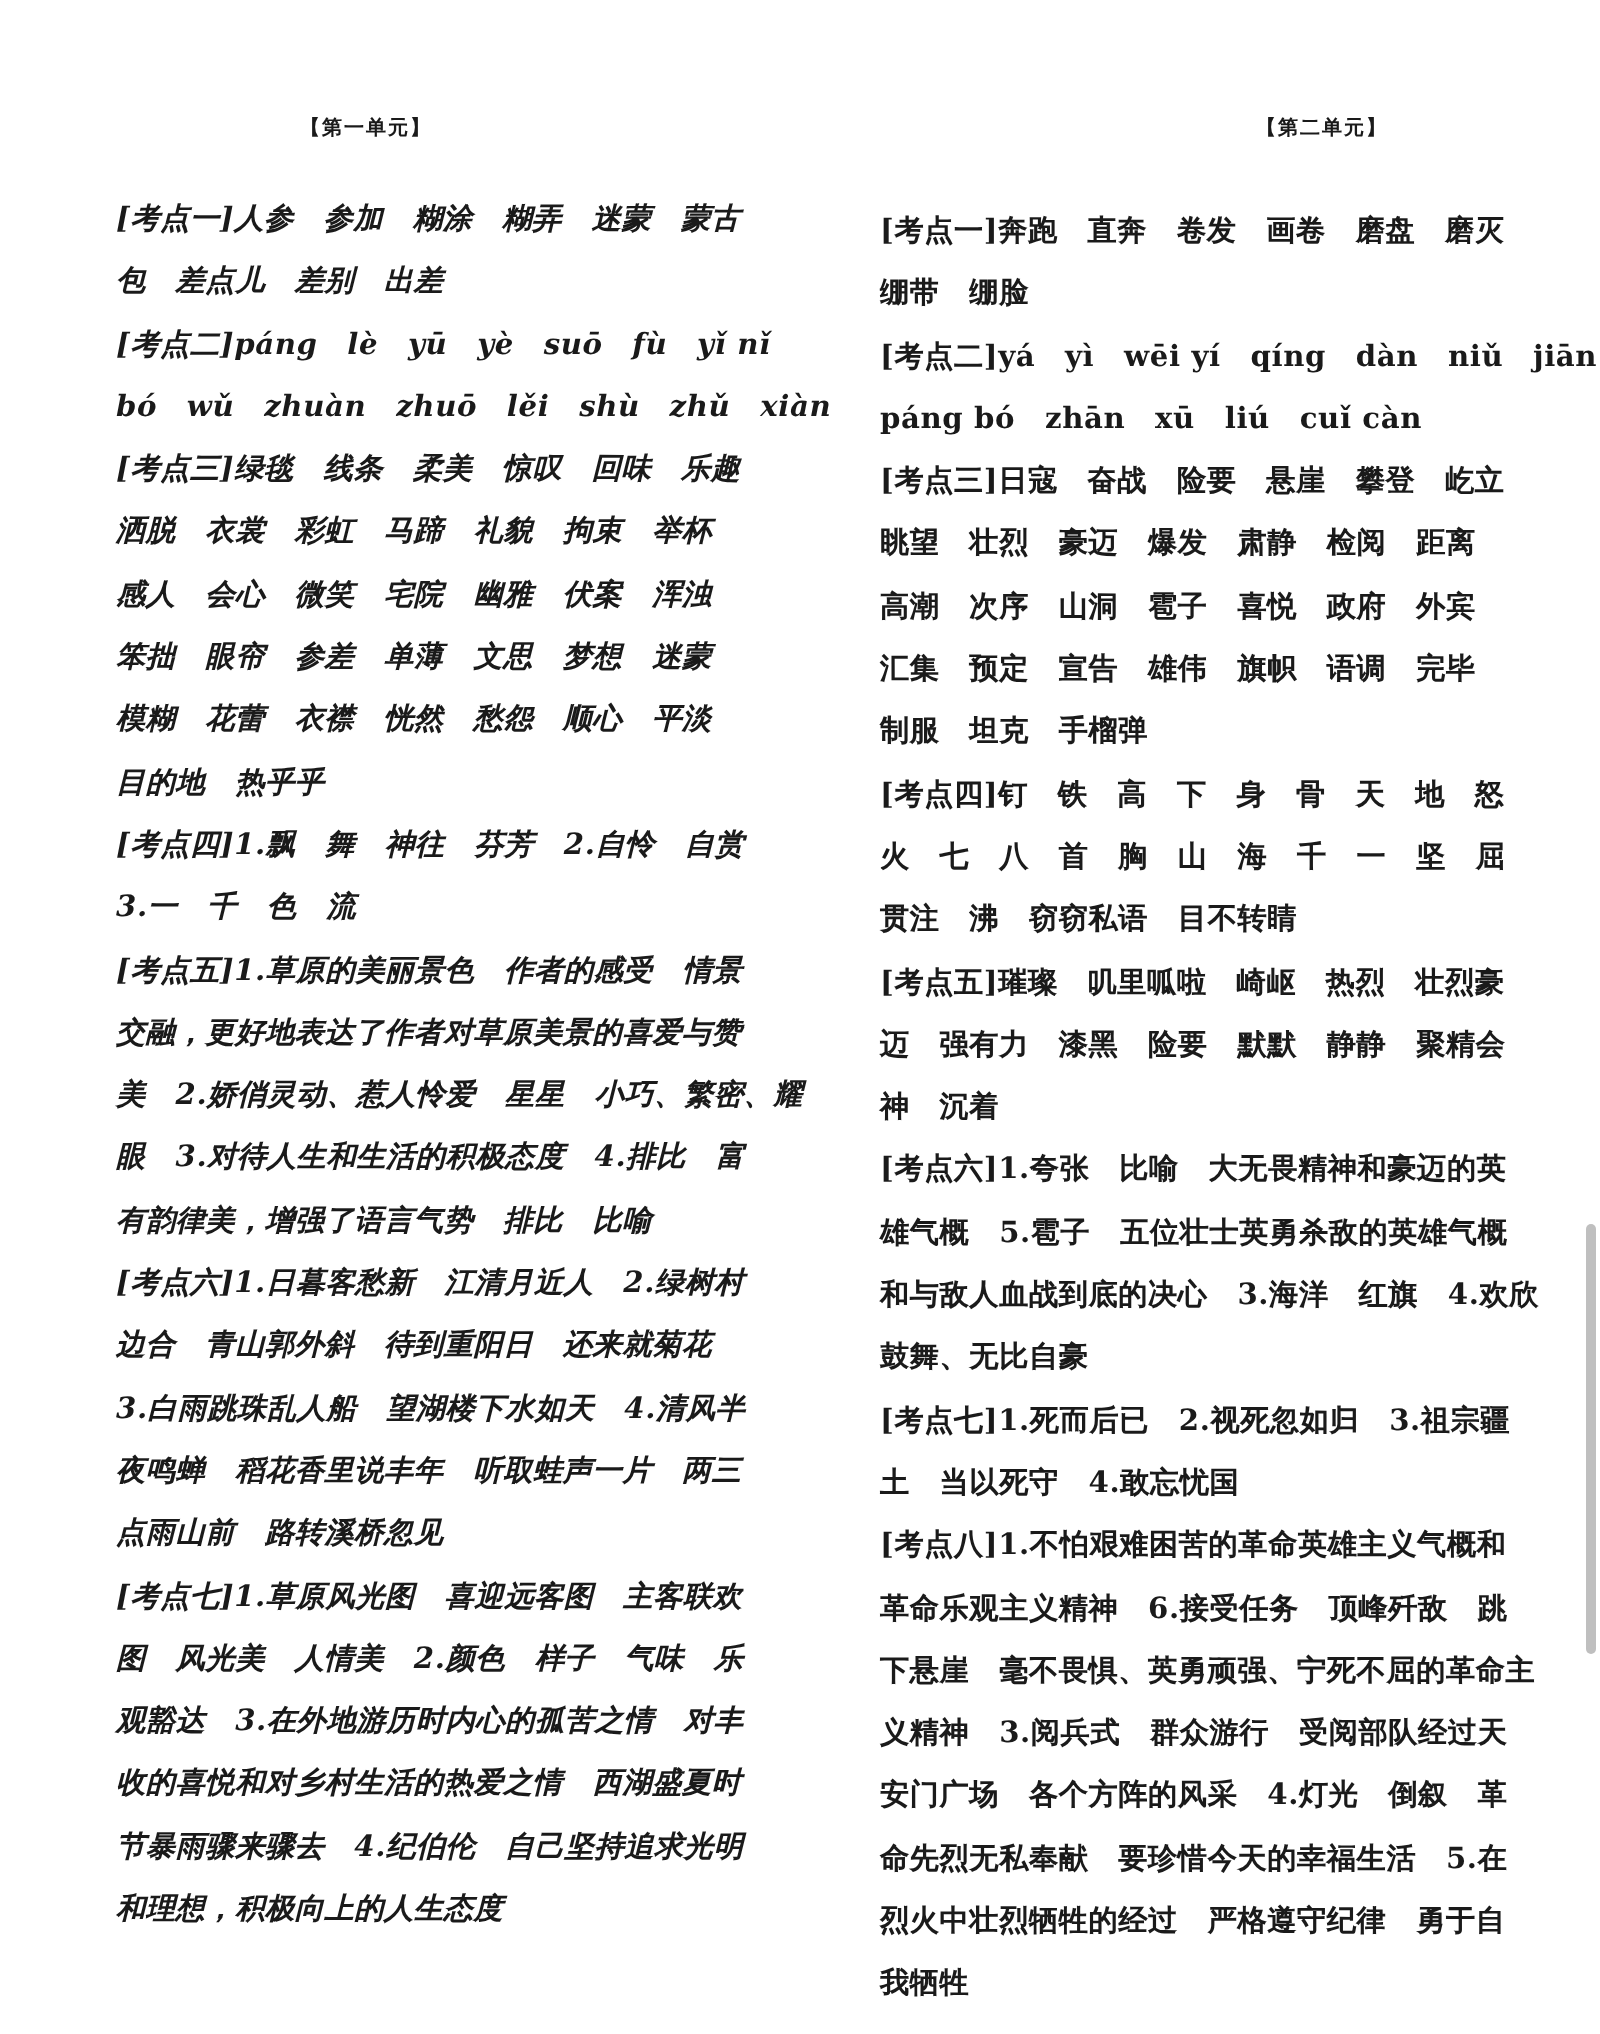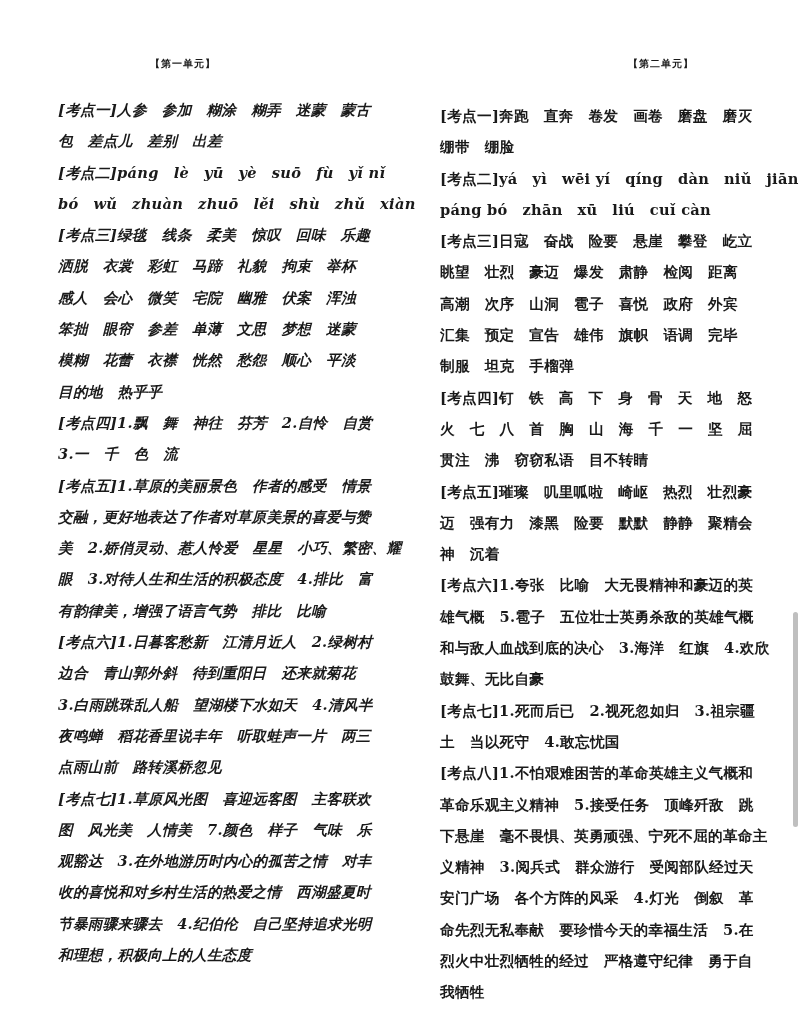--- a/index.html
+++ b/index.html
@@ -52,21 +52,21 @@
       <div class="line">交融，更好地表达了作者对草原美景的喜爱与赞</div>
       <div class="line">美　2.娇俏灵动、惹人怜爱　星星　小巧、繁密、耀</div>
       <div class="line">眼　3.对待人生和生活的积极态度　4.排比　富</div>
       <div class="line">有韵律美，增强了语言气势　排比　比喻</div>
       <div class="line">[考点六]1.日暮客愁新　江清月近人　2.绿树村</div>
       <div class="line">边合　青山郭外斜　待到重阳日　还来就菊花</div>
       <div class="line">3.白雨跳珠乱人船　望湖楼下水如天　4.清风半</div>
       <div class="line">夜鸣蝉　稻花香里说丰年　听取蛙声一片　两三</div>
       <div class="line">点雨山前　路转溪桥忽见</div>
       <div class="line">[考点七]1.草原风光图　喜迎远客图　主客联欢</div>
-      <div class="line">图　风光美　人情美　7.颜色　样子　气味　乐</div>
+      <div class="line">图　风光美　人情美　2.颜色　样子　气味　乐</div>
       <div class="line">观豁达　3.在外地游历时内心的孤苦之情　对丰</div>
       <div class="line">收的喜悦和对乡村生活的热爱之情　西湖盛夏时</div>
       <div class="line">节暴雨骤来骤去　4.纪伯伦　自己坚持追求光明</div>
       <div class="line">和理想，积极向上的人生态度</div>
     </div>
 </div>
 
 <div class="col col-right">
   <div class="unit-title">【第二单元】</div>
   <div class="lines" id="right-lines">
@@ -85,21 +85,21 @@
       <div class="line">[考点五]璀璨　叽里呱啦　崎岖　热烈　壮烈豪</div>
       <div class="line">迈　强有力　漆黑　险要　默默　静静　聚精会</div>
       <div class="line">神　沉着</div>
       <div class="line">[考点六]1.夸张　比喻　大无畏精神和豪迈的英</div>
       <div class="line">雄气概　5.雹子　五位壮士英勇杀敌的英雄气概</div>
       <div class="line">和与敌人血战到底的决心　3.海洋　红旗　4.欢欣</div>
       <div class="line">鼓舞、无比自豪</div>
       <div class="line">[考点七]1.死而后已　2.视死忽如归　3.祖宗疆</div>
       <div class="line">土　当以死守　4.敢忘忧国</div>
       <div class="line">[考点八]1.不怕艰难困苦的革命英雄主义气概和</div>
-      <div class="line">革命乐观主义精神　5.接受任务　顶峰歼敌　跳</div>
+      <div class="line">革命乐观主义精神　6.接受任务　顶峰歼敌　跳</div>
       <div class="line">下悬崖　毫不畏惧、英勇顽强、宁死不屈的革命主</div>
       <div class="line">义精神　3.阅兵式　群众游行　受阅部队经过天</div>
       <div class="line">安门广场　各个方阵的风采　4.灯光　倒叙　革</div>
       <div class="line">命先烈无私奉献　要珍惜今天的幸福生活　5.在</div>
       <div class="line">烈火中壮烈牺牲的经过　严格遵守纪律　勇于自</div>
       <div class="line">我牺牲</div>
     </div>
 </div>
 
 <div class="scrollbar"></div>

